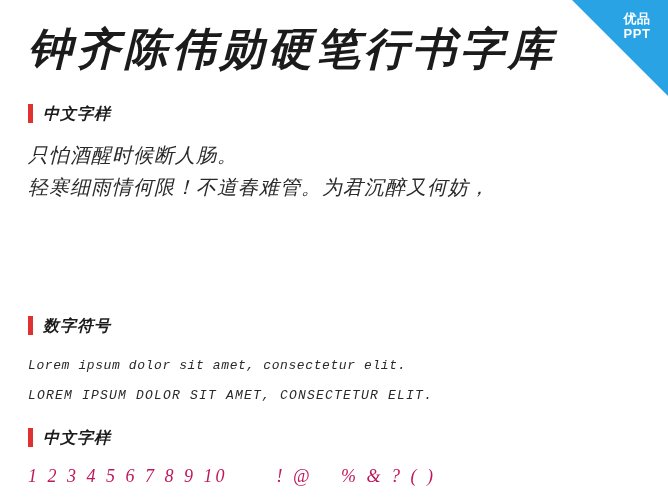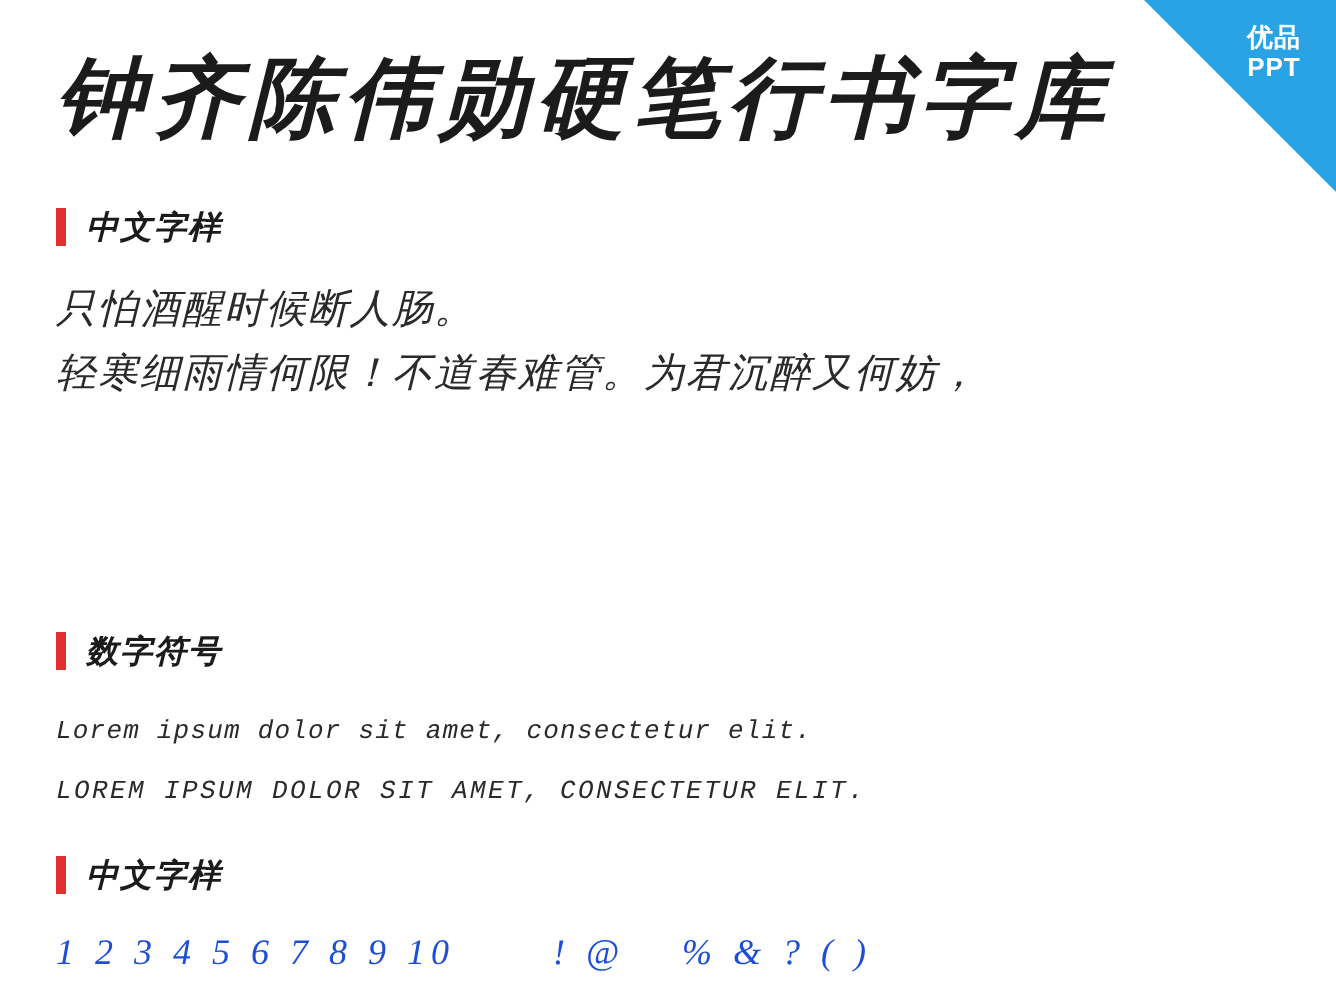--- a/index.html
+++ b/index.html
@@ -114,21 +114,21 @@
   }
   .sample-en.upper {
     letter-spacing: 1.2px;
   }
 
   .sample-num {
     font-family: "Liberation Serif", serif;
     font-style: italic;
     font-size: 18px;
     line-height: 26px;
-    color: #1d4ed8;
+    color: #be185d;
     letter-spacing: 3px;
     white-space: nowrap;
   }
   .num-gap {
     display: inline-block;
     width: 34px;
   }
 
   #sec-cn   { top: 104px; }
   #sec-en   { top: 316px; }

